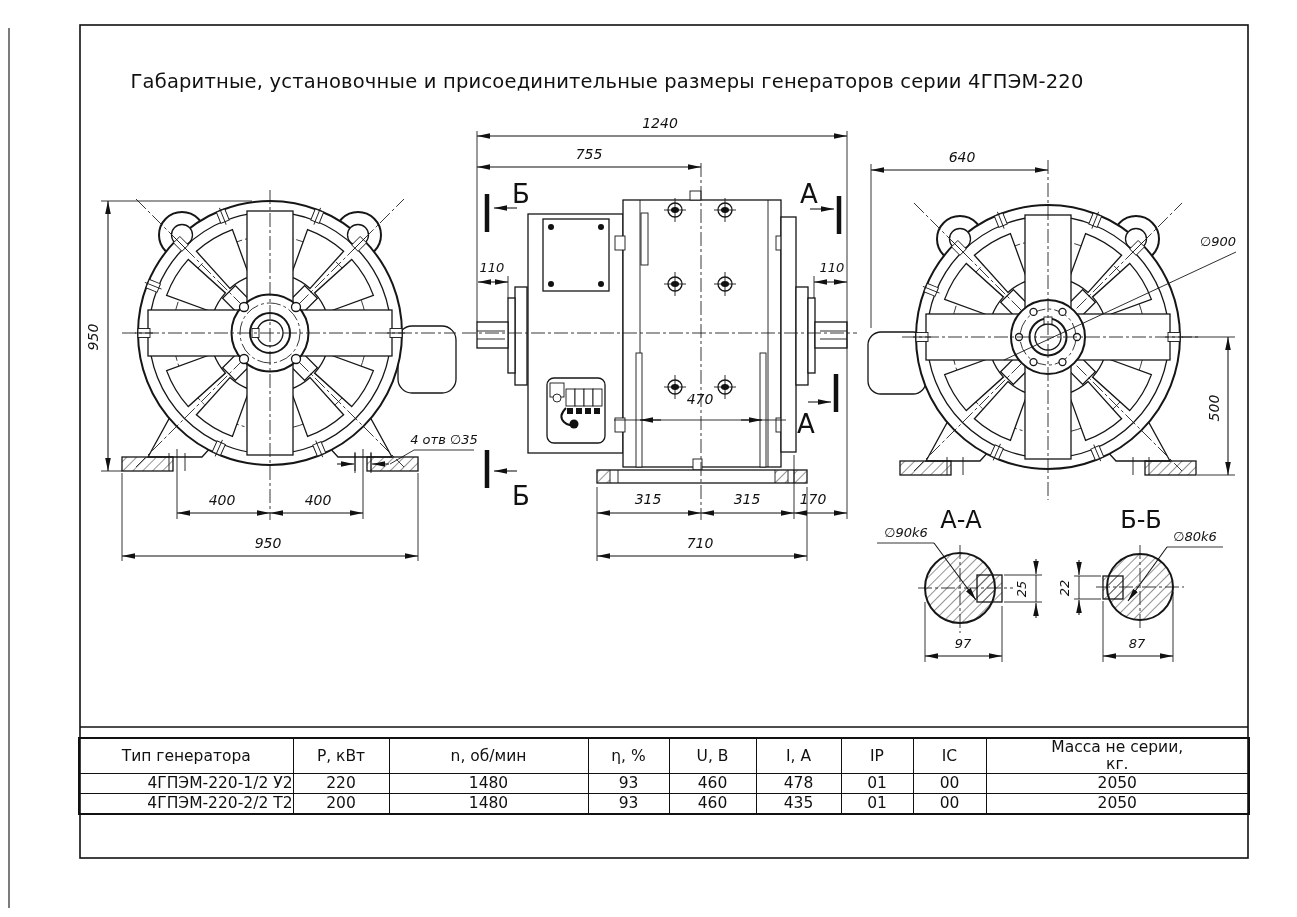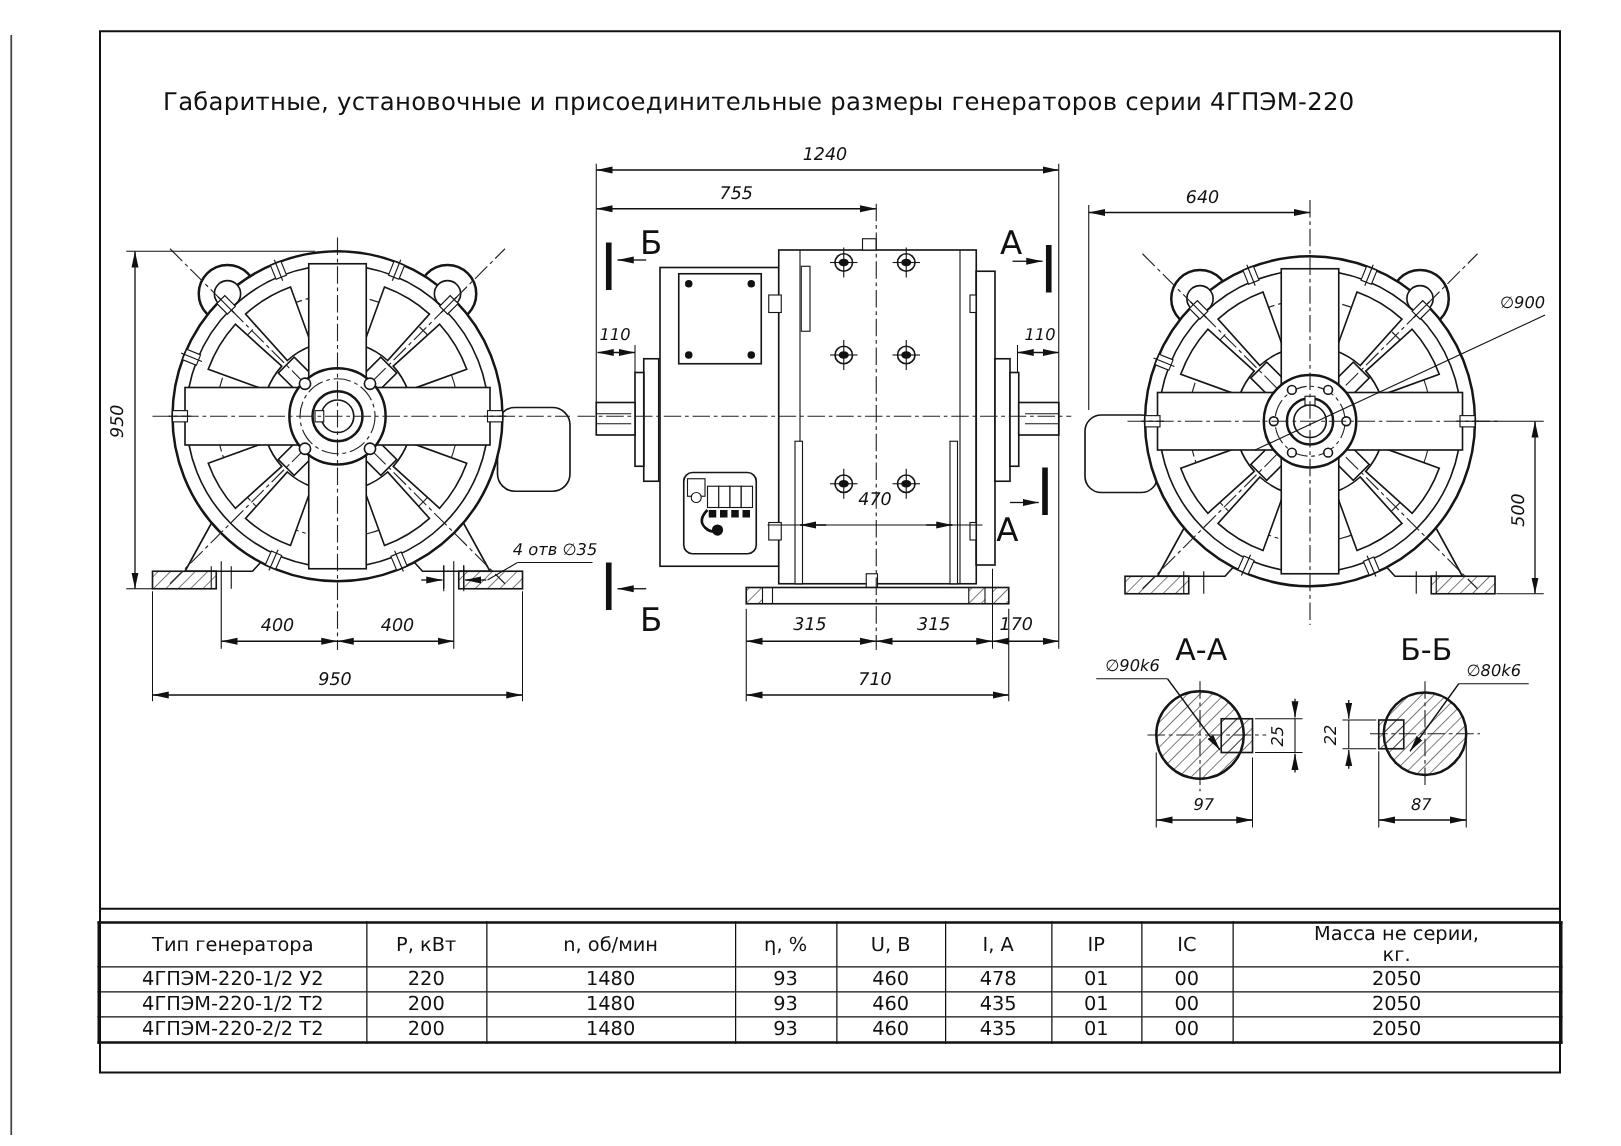--- a/index.html
+++ b/index.html
@@ -23,21 +23,21 @@
   .dts {font-size:13px;font-style:italic;text-anchor:middle;}
   .sec {font-size:26px;text-anchor:middle;}
   .sect{font-size:24px;text-anchor:middle;}
   
   .spec{position:absolute;left:78px;top:737px;border-collapse:collapse;
         table-layout:fixed;width:1170px;border:2px solid #111;}
   .spec th,.spec td{border:1.5px solid #111;font-weight:normal;font-size:15.5px;
         text-align:center;padding:0;line-height:1.1;overflow:hidden;white-space:nowrap;}
   .spec th{height:34px;white-space:pre-line;}
   .spec td{height:19px;}
-  .spec td.c0{text-align:center;padding-left:0;}
+  .spec td.c0{text-align:right;padding-left:0;}
 </style>
 </head>
 <body>
 
 <div class="sheet">
 
 <svg width="1297" height="917" viewBox="0 0 1297 917">
 <defs>
   <marker id="ar" markerUnits="userSpaceOnUse" markerWidth="14" markerHeight="8" refX="13" refY="4" orient="auto-start-reverse">
     <path d="M0,1.2 L13,4 L0,6.8 Z" fill="#111"></path>
@@ -407,31 +407,20 @@
     <td>220</td>
     <td>1480</td>
     <td>93</td>
     <td>460</td>
     <td>478</td>
     <td>01</td>
     <td>00</td>
     <td>2050</td>
   </tr>
   <tr>
-    <td class="c0">4ГПЭМ-220-1/2 Т2</td>
-    <td>200</td>
-    <td>1480</td>
-    <td>93</td>
-    <td>460</td>
-    <td>435</td>
-    <td>01</td>
-    <td>00</td>
-    <td>2050</td>
-  </tr>
-  <tr>
     <td class="c0">4ГПЭМ-220-2/2 Т2</td>
     <td>200</td>
     <td>1480</td>
     <td>93</td>
     <td>460</td>
     <td>435</td>
     <td>01</td>
     <td>00</td>
     <td>2050</td>
   </tr>

